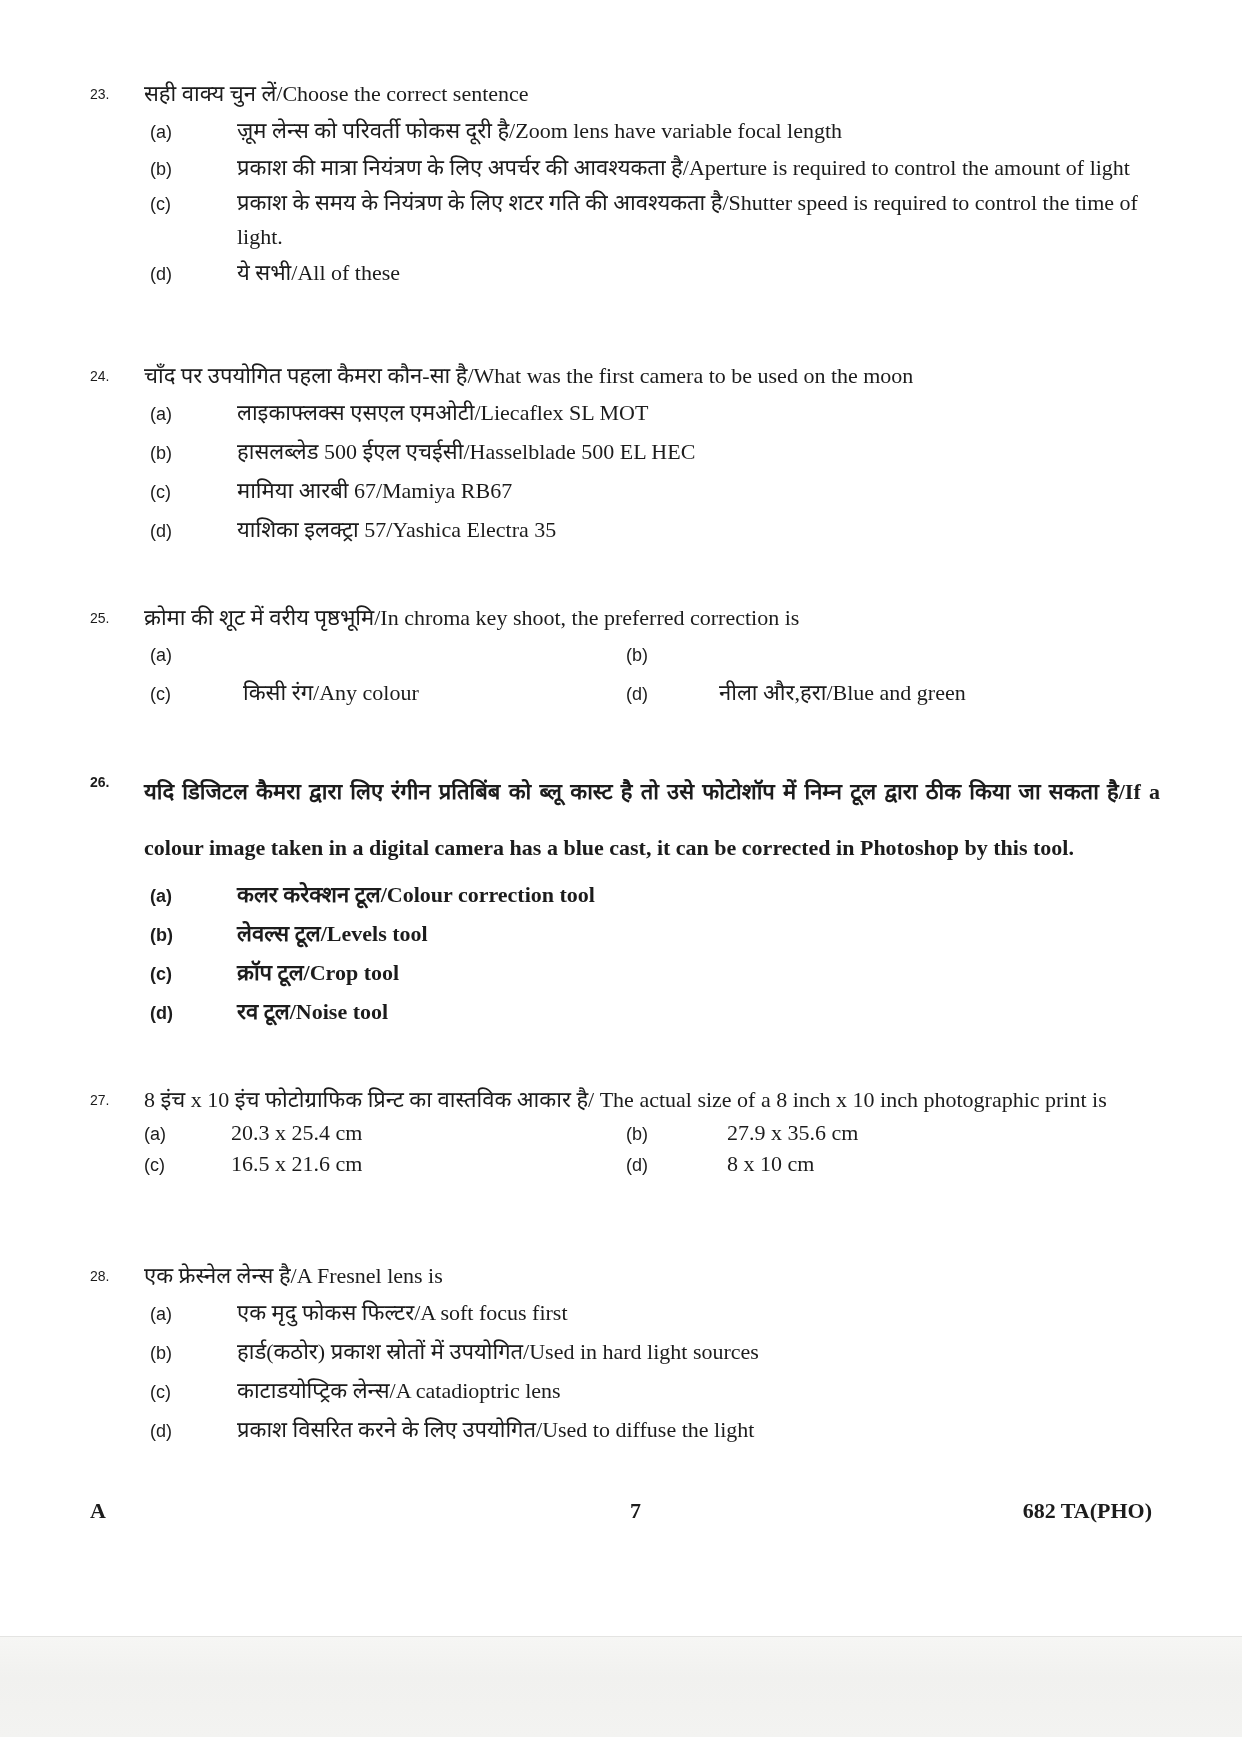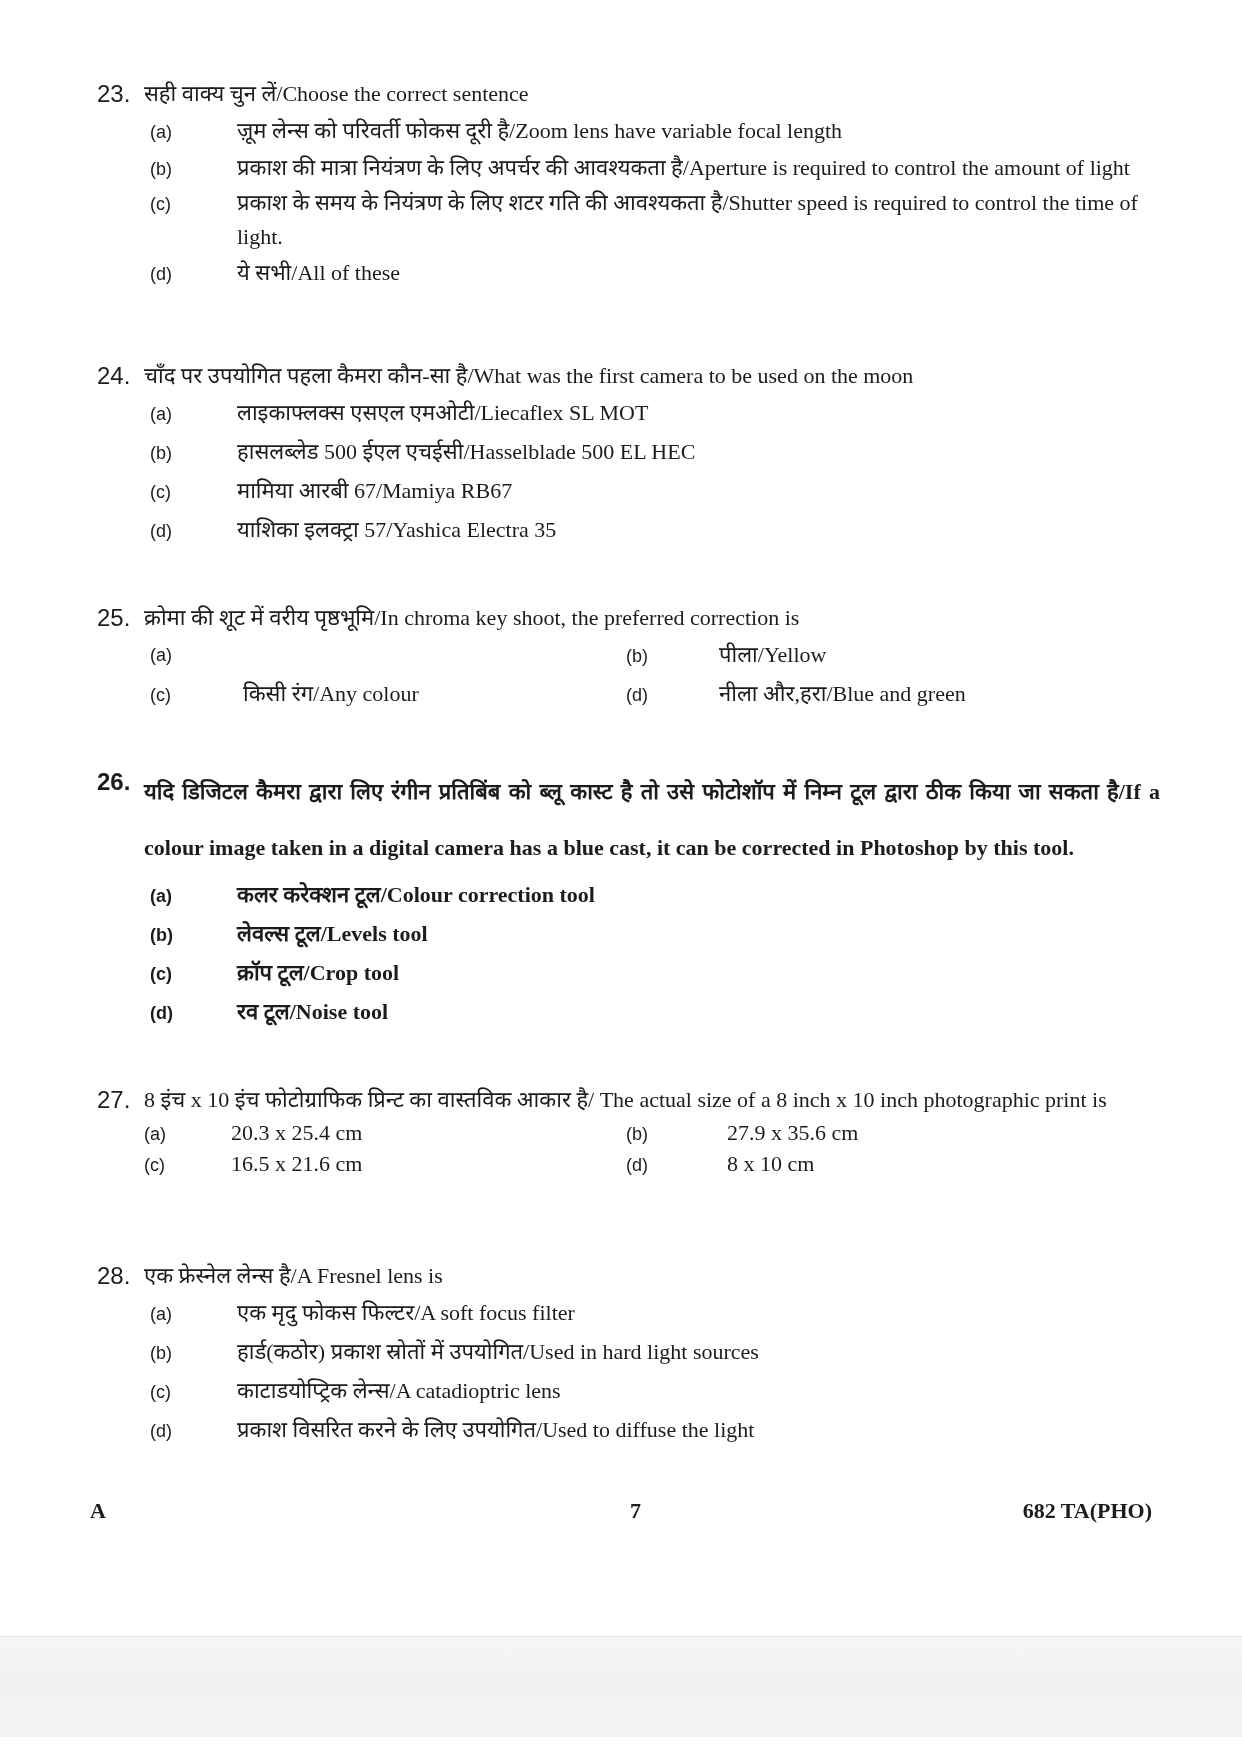--- a/index.html
+++ b/index.html
@@ -27,24 +27,24 @@
     }
     .q {
       position: absolute;
       left: 90px;
       width: 1070px;
       font-size: 22px;
       line-height: 36px;
     }
     .qnum {
       position: absolute;
-      left: 7px;
+      left: 0;
       top: 0;
       font-family: "Liberation Sans", "DejaVu Sans", sans-serif;
-      font-size: 24px;
+      font-size: 14px;
       width: 50px;
     }
     .qtext {
       margin-left: 54px;
       text-align: justify;
     }
     .opts { margin-left: 60px; }
     .opt {
       display: flex;
       align-items: baseline;
@@ -130,21 +130,20 @@
 
   <div class="q" style="top:600px;">
     <span class="qnum">25.</span>
     <div class="qtext">क्रोमा की शूट में वरीय पृष्ठभूमि/In chroma key shoot, the preferred correction is</div>
     <div class="opts-grid">
       <div class="opt">
         <span class="opt-label">(a)</span>
       </div>
       <div class="opt">
         <span class="opt-label">(b)</span>
-        <span class="opt-text">पीला/Yellow</span>
       </div>
       <div class="opt">
         <span class="opt-label">(c)</span>
         <span class="opt-text">किसी रंग/Any colour</span>
       </div>
       <div class="opt">
         <span class="opt-label">(d)</span>
         <span class="opt-text">नीला और,हरा/Blue and green</span>
       </div>
     </div>
@@ -195,21 +194,21 @@
       </div>
     </div>
   </div>
 
   <div class="q" style="top:1258px;">
     <span class="qnum">28.</span>
     <div class="qtext">एक फ्रेस्नेल लेन्स है/A Fresnel lens is</div>
     <div class="opts">
       <div class="opt">
         <span class="opt-label">(a)</span>
-        <span class="opt-text">एक मृदु फोकस फिल्टर/A soft focus filter</span>
+        <span class="opt-text">एक मृदु फोकस फिल्टर/A soft focus first</span>
       </div>
       <div class="opt">
         <span class="opt-label">(b)</span>
         <span class="opt-text">हार्ड(कठोर) प्रकाश स्रोतों में उपयोगित/Used in hard light sources</span>
       </div>
       <div class="opt">
         <span class="opt-label">(c)</span>
         <span class="opt-text">काटाडयोप्ट्रिक लेन्स/A catadioptric lens</span>
       </div>
       <div class="opt">

